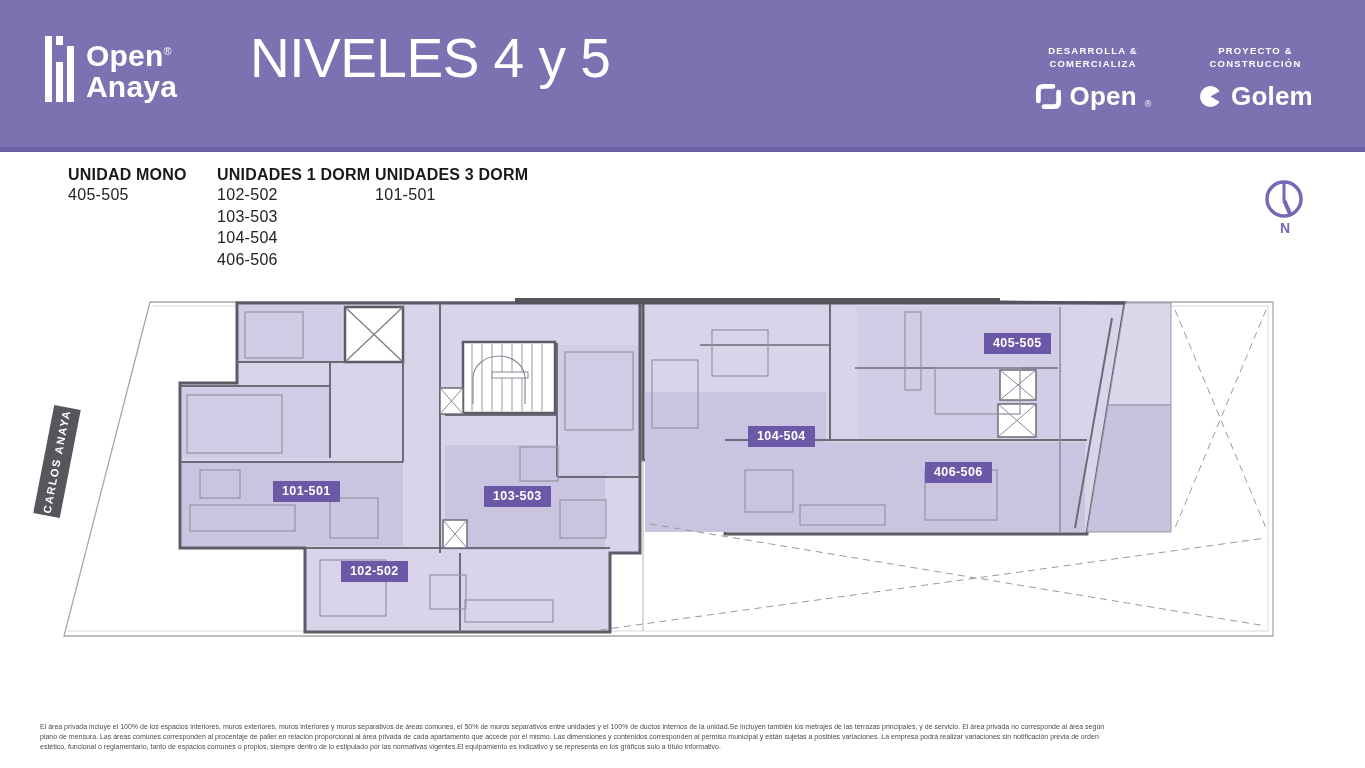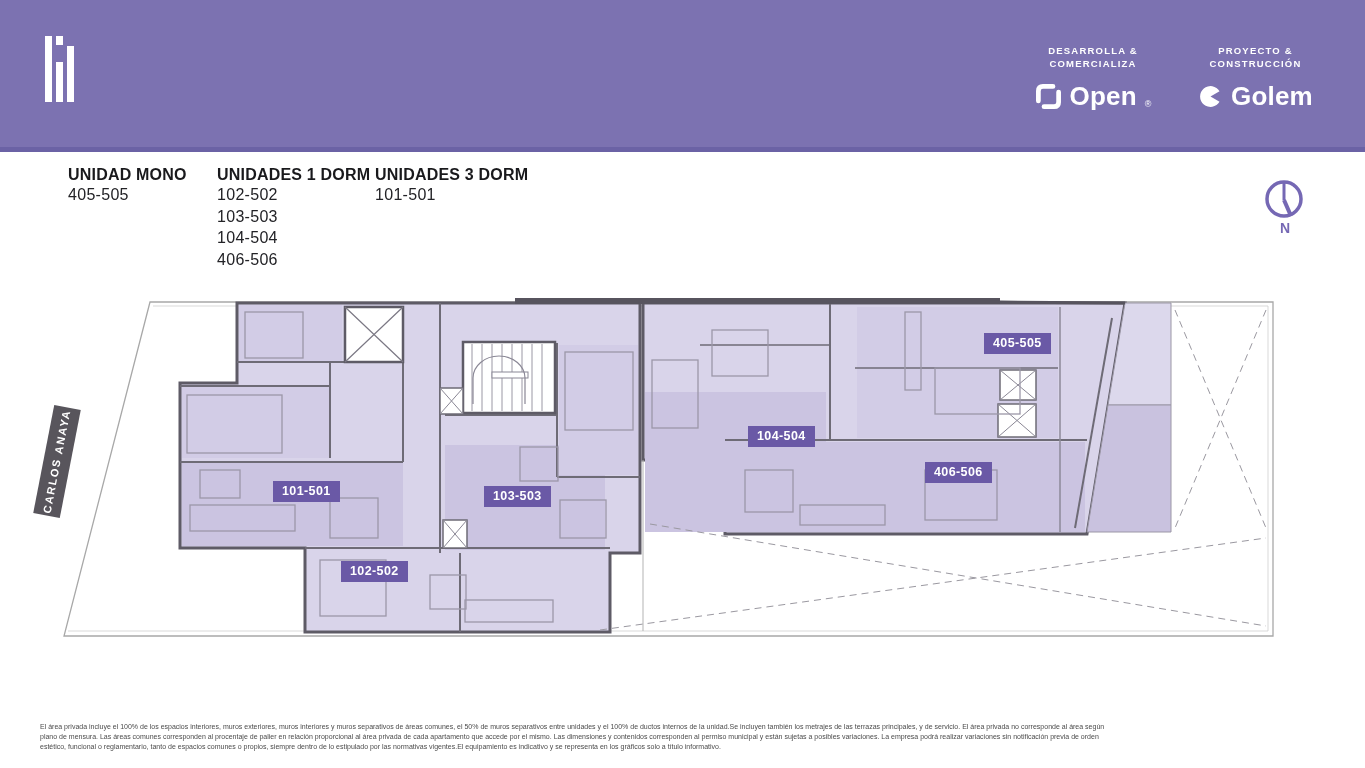--- a/index.html
+++ b/index.html
@@ -170,23 +170,28 @@
   </svg>
 
   <div class="header">
     <div class="brand">
       <svg class="brand-bars" width="30" height="66" viewBox="0 0 30 66">
         <rect x="0" y="0" width="7" height="66" fill="#fff"></rect>
         <rect x="11" y="0" width="7" height="9" fill="#fff"></rect>
         <rect x="11" y="26" width="7" height="40" fill="#fff"></rect>
         <rect x="22" y="10" width="7" height="56" fill="#fff"></rect>
       </svg>
+      <div class="brand-text">
+        <div><span>Open</span><span class="brand-reg">®</span></div>
+        <div>Anaya</div>
+      </div>
     </div>
 
     <div class="titleblock">
+      <div class="maintitle">NIVELES 4 y 5</div>
     </div>
 
     <div class="corp dev">
       <div class="corp-label">
         <div>DESARROLLA &amp;</div>
         <div>COMERCIALIZA</div>
       </div>
       <div class="corp-logo">
         <svg width="27" height="27" viewBox="0 0 24 24">
           <path d="M16,3 H7 Q3,3 3,7 V16" fill="none" stroke="#fff" stroke-width="4.2" stroke-linecap="round"></path>

